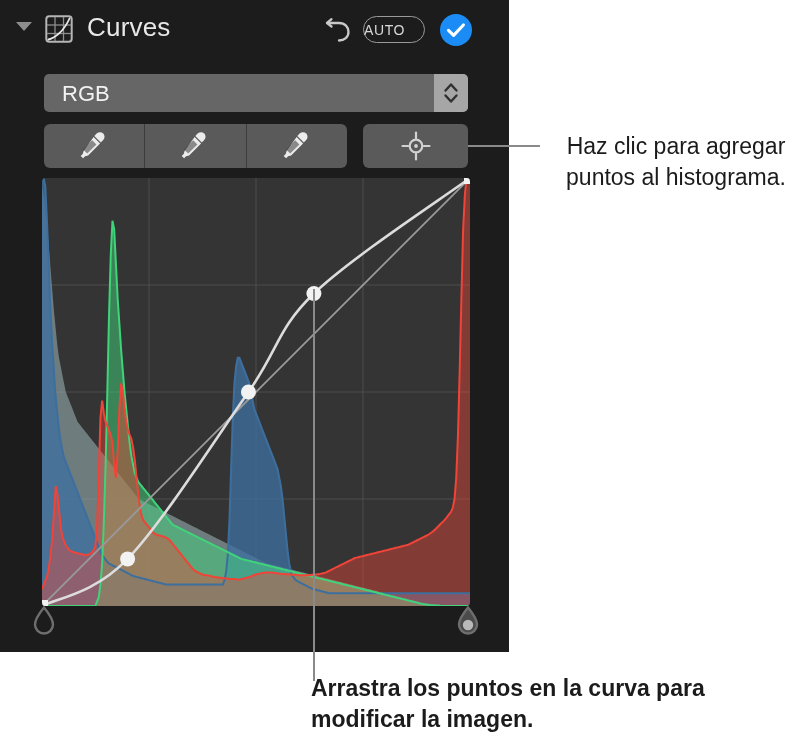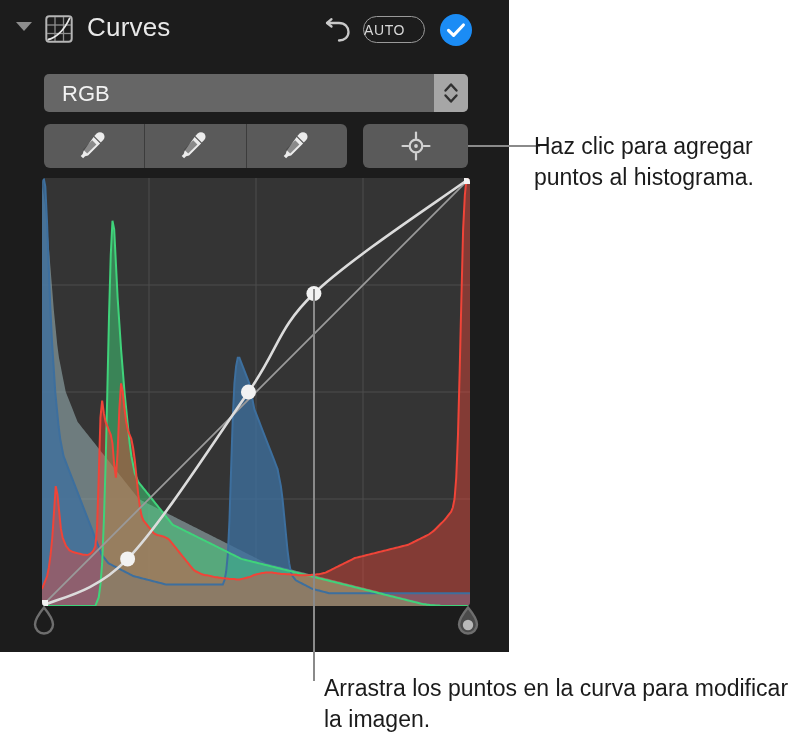--- a/index.html
+++ b/index.html
@@ -199,28 +199,30 @@
   }
 
   
   .callout-text {
     position: absolute;
     color: #1b1b1b;
     font-size: 23px;
     line-height: 31px;
   }
   #callout-add-points {
-    left: 534px;
+    left: 551px;
     top: 131px;
     width: 250px;
+    text-align: center;
   }
   #callout-drag-points {
-    left: 324px;
+    left: 311px;
     top: 673px;
     width: 470px;
+    font-weight: bold;
   }
   .leader {
     position: absolute;
     background: #8a8a8a;
   }
   #leader-add-points {
     left: 468px;
     top: 145px;
     width: 72px;
     height: 2px;

